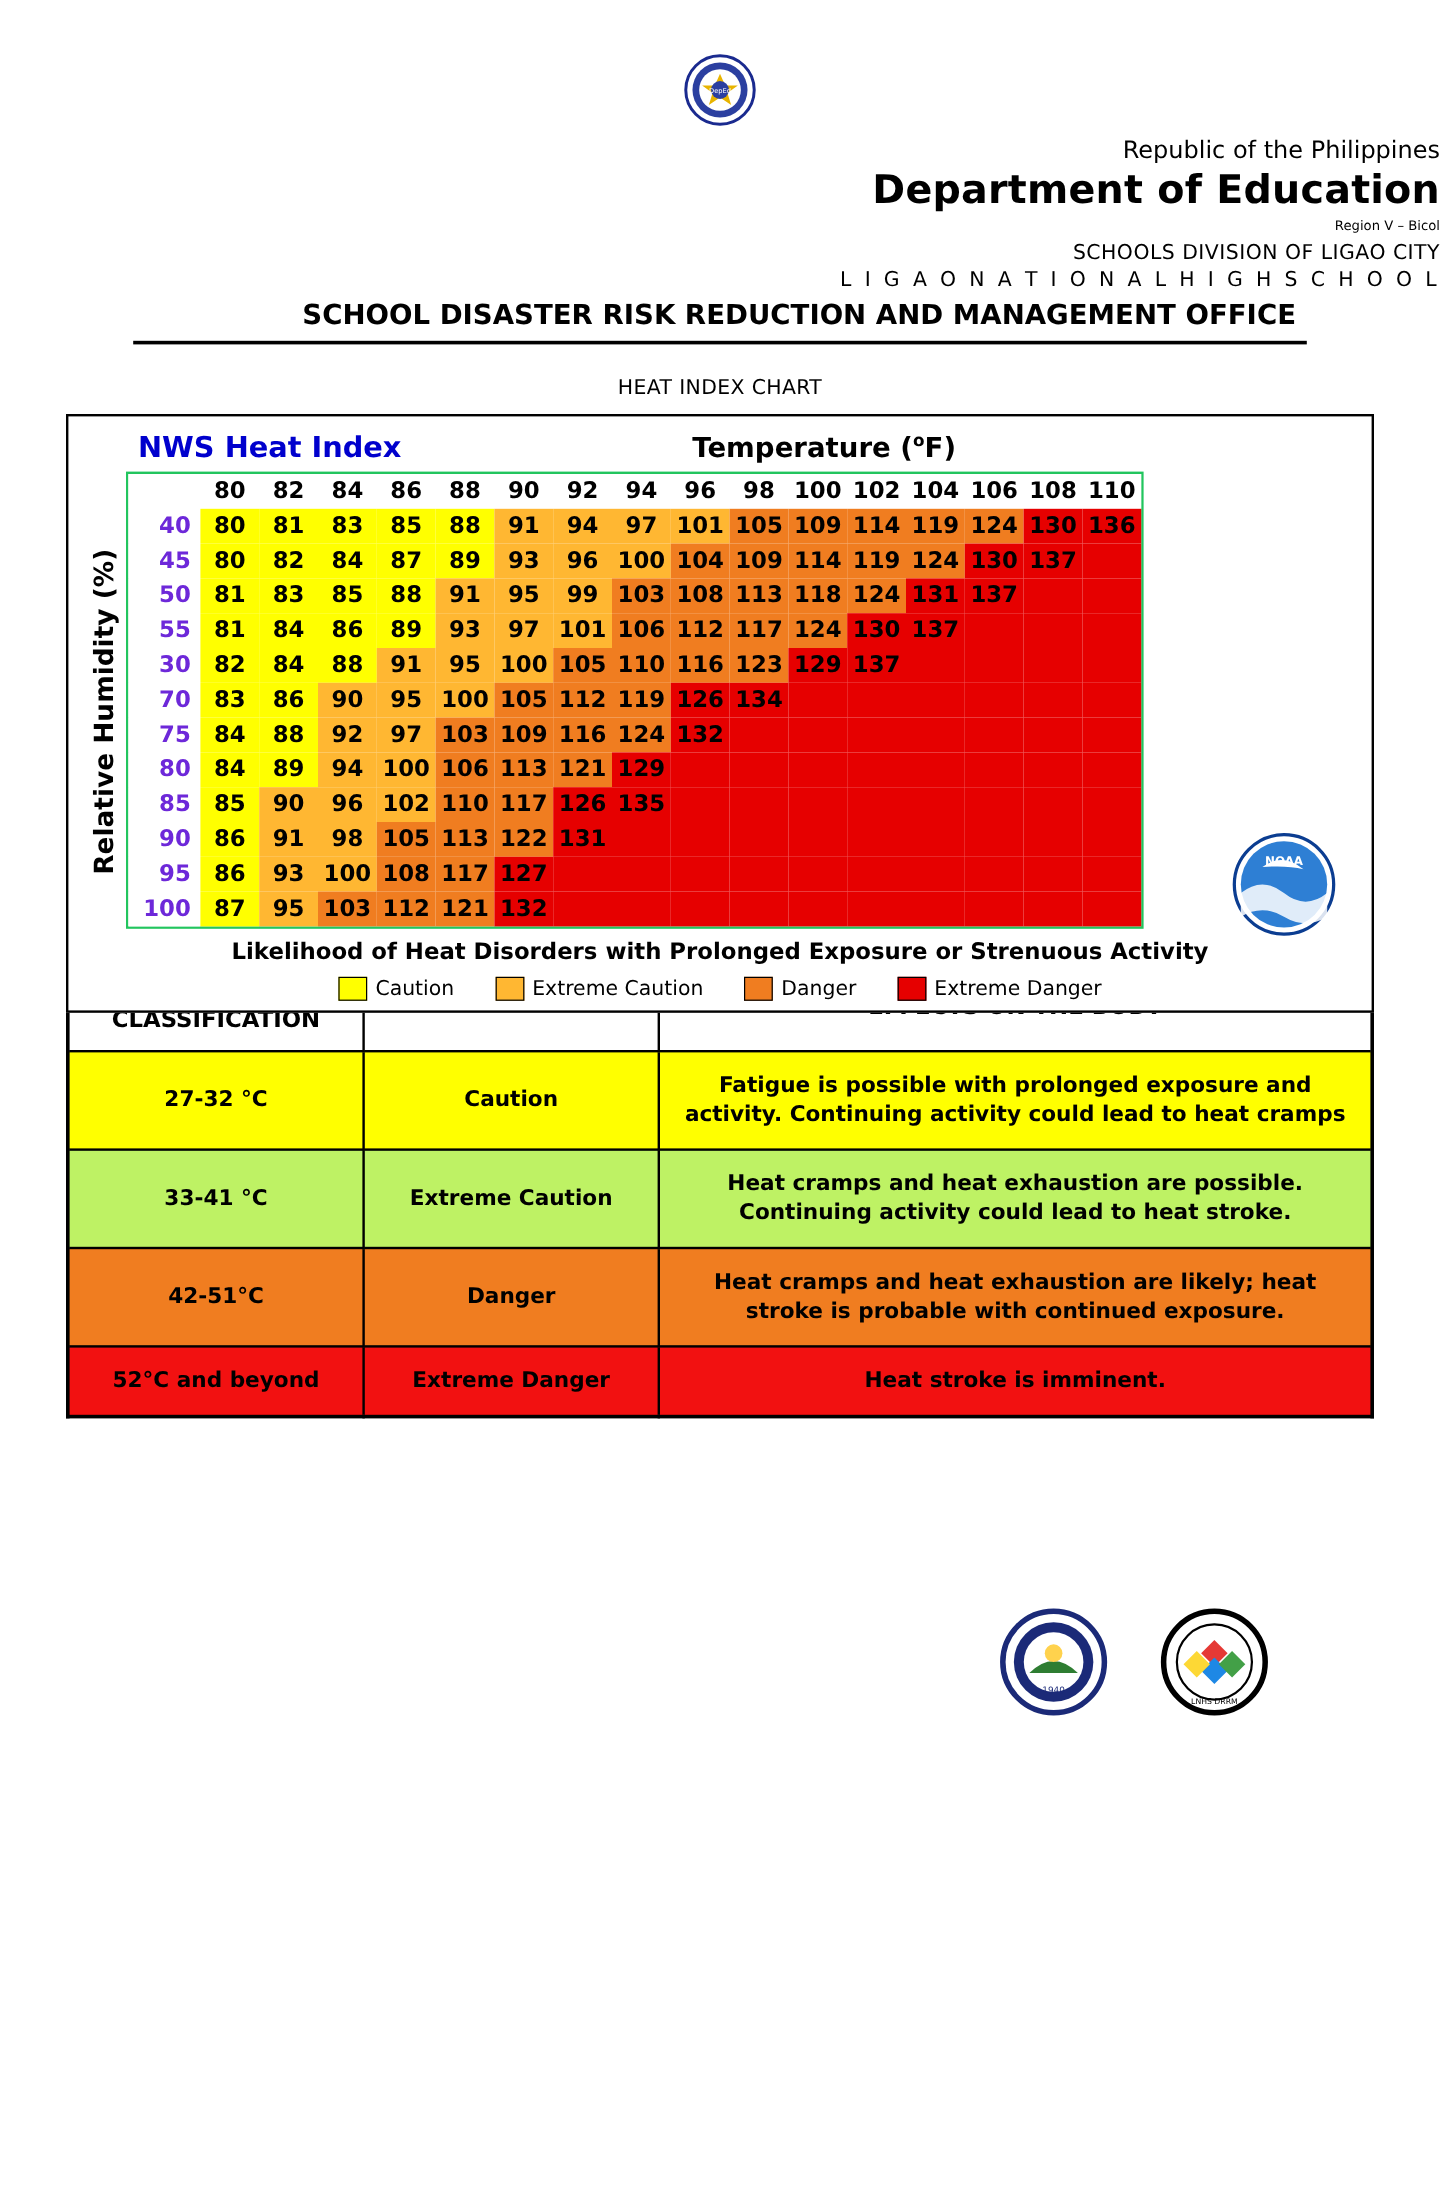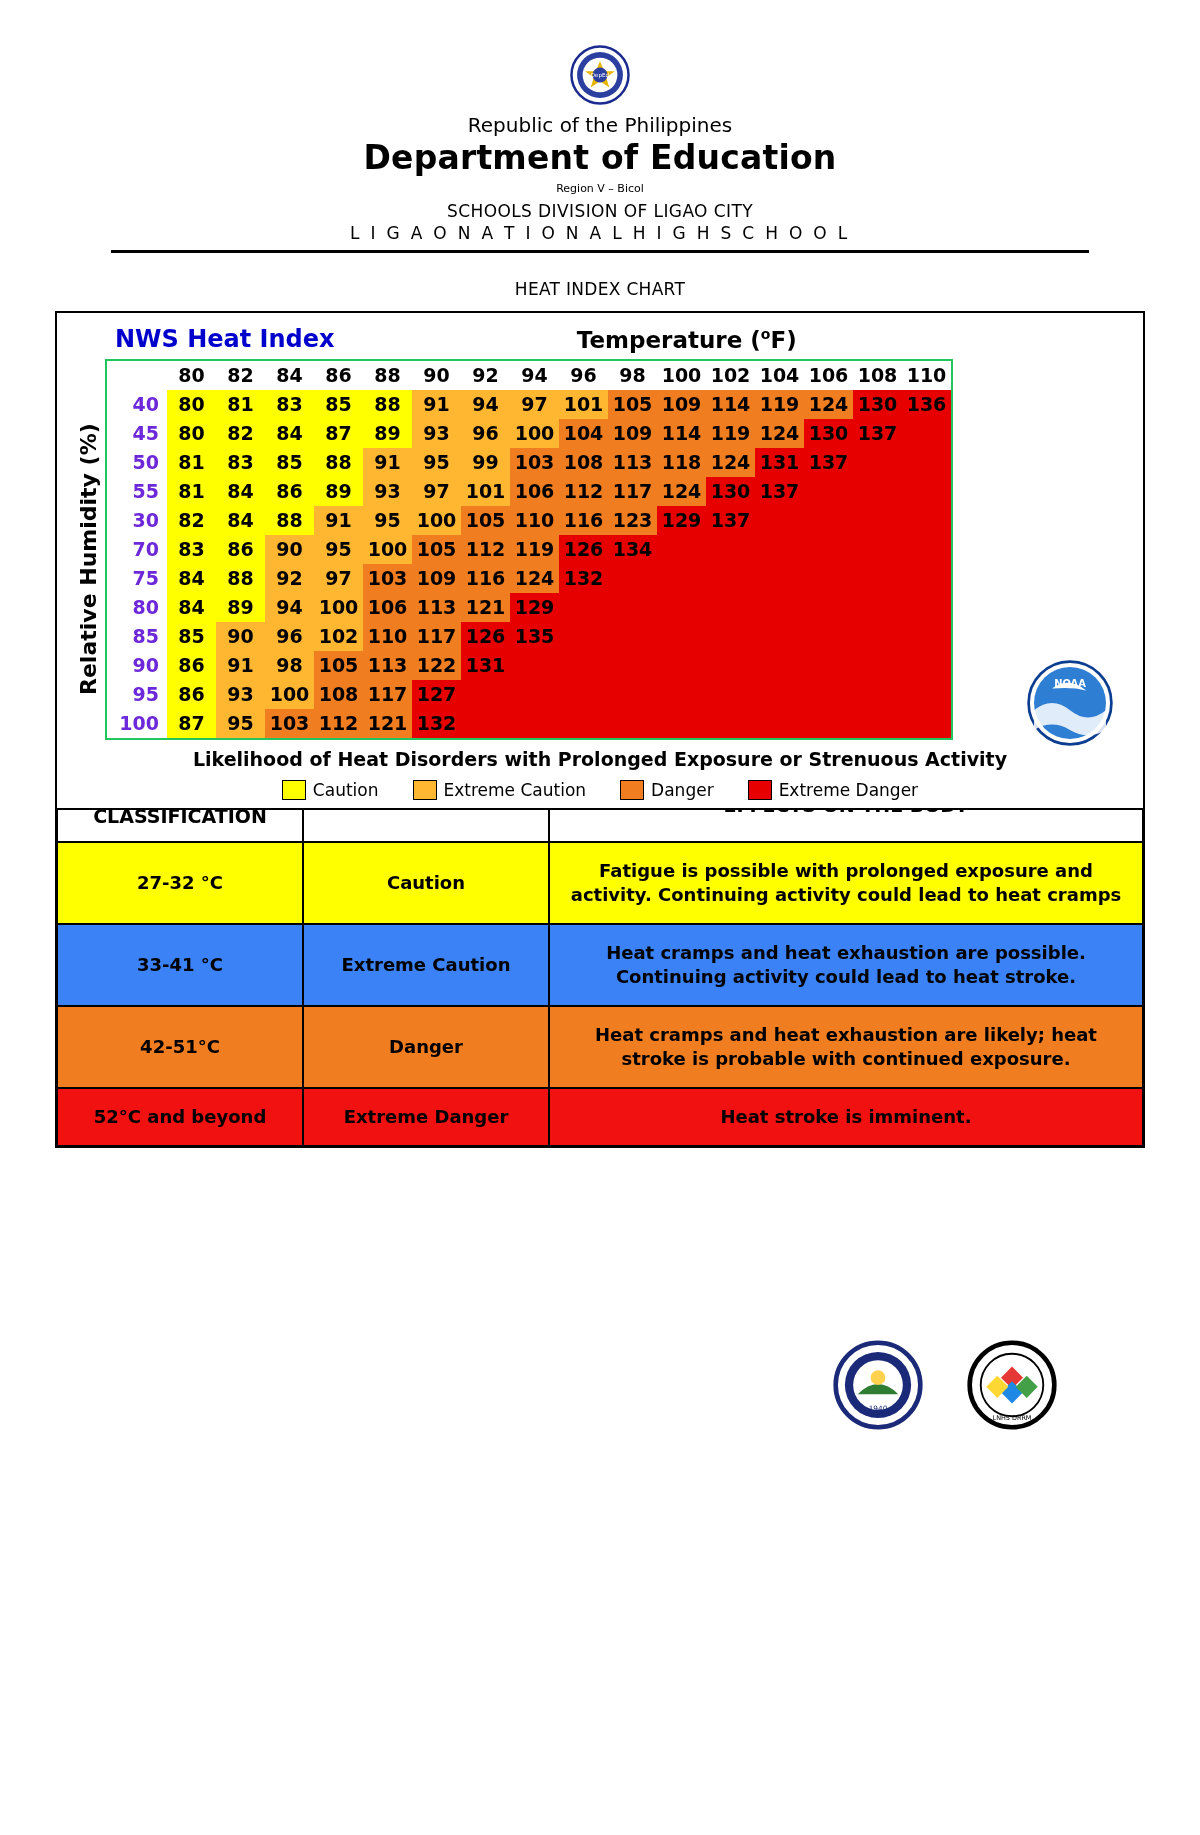--- a/index.html
+++ b/index.html
@@ -13,21 +13,21 @@
   }
   .page{
     width:1200px;
     height:1835px;
     position:relative;
     box-sizing:border-box;
     padding:0;
   }
   
   .header{
-    text-align:center;
+    text-align:right;
     padding-top:44px;
   }
   .seal{
     width:62px;height:62px;margin:0 auto 6px auto;
     display:block;
   }
   .h-republic{font-size:20px;line-height:26px;font-family:"DejaVu Sans",sans-serif;}
   .h-dept{font-size:33px;font-weight:bold;line-height:40px;letter-spacing:0.2px;}
   .h-region{font-size:11px;line-height:22px;}
   .h-division{font-size:17px;line-height:22px;letter-spacing:0.4px;}
@@ -132,21 +132,21 @@
     background:#fff;
   }
   .col1{width:224px;}
   .col2{width:224px;}
   .effects td{
     font-size:18px;
     padding:16px 10px;
     line-height:24px;
   }
   .row-caution{background:#ffff00;}
-  .row-xcaution{background:#3b82f6;}
+  .row-xcaution{background:#bef264;}
   .row-danger{background:#f07d20;}
   .row-xdanger{background:#f21111;}
   
   .footer-logos{
     position:absolute;left:0;right:0;bottom:404px;
     display:flex;justify-content:center;gap:42px;
     margin-left:690px;
   }
   .logo-circ{width:92px;height:92px;}
 </style>
@@ -162,20 +162,21 @@
       <circle cx="50" cy="50" r="28" fill="#ffffff"></circle>
       <path d="M50 28 L57 44 L74 44 L60 54 L65 70 L50 60 L35 70 L40 54 L26 44 L43 44 Z" fill="#e8b400"></path>
       <circle cx="50" cy="50" r="12" fill="#2b3fa0"></circle>
       <text x="50" y="54" font-size="9" fill="#ffffff" text-anchor="middle" font-family="DejaVu Sans">DepEd</text>
     </svg>
     <div class="h-republic">Republic of the Philippines</div>
     <div class="h-dept">Department of Education</div>
     <div class="h-region">Region V – Bicol</div>
     <div class="h-division">SCHOOLS DIVISION OF LIGAO CITY</div>
     <div class="h-school">L I G A O   N A T I O N A L   H I G H   S C H O O L</div>
+    <div class="h-office">SCHOOL DISASTER RISK REDUCTION AND MANAGEMENT OFFICE</div>
     <div class="rule"></div>
   </div>
 
   <div class="chart-title">HEAT INDEX CHART</div>
 
   <div class="nws-panel">
     <div class="nws-top">
       <div class="nws-label">NWS Heat Index</div>
       <div class="temp-label">
         <span>Temperature (</span><sup>o</sup><span>F)</span>

